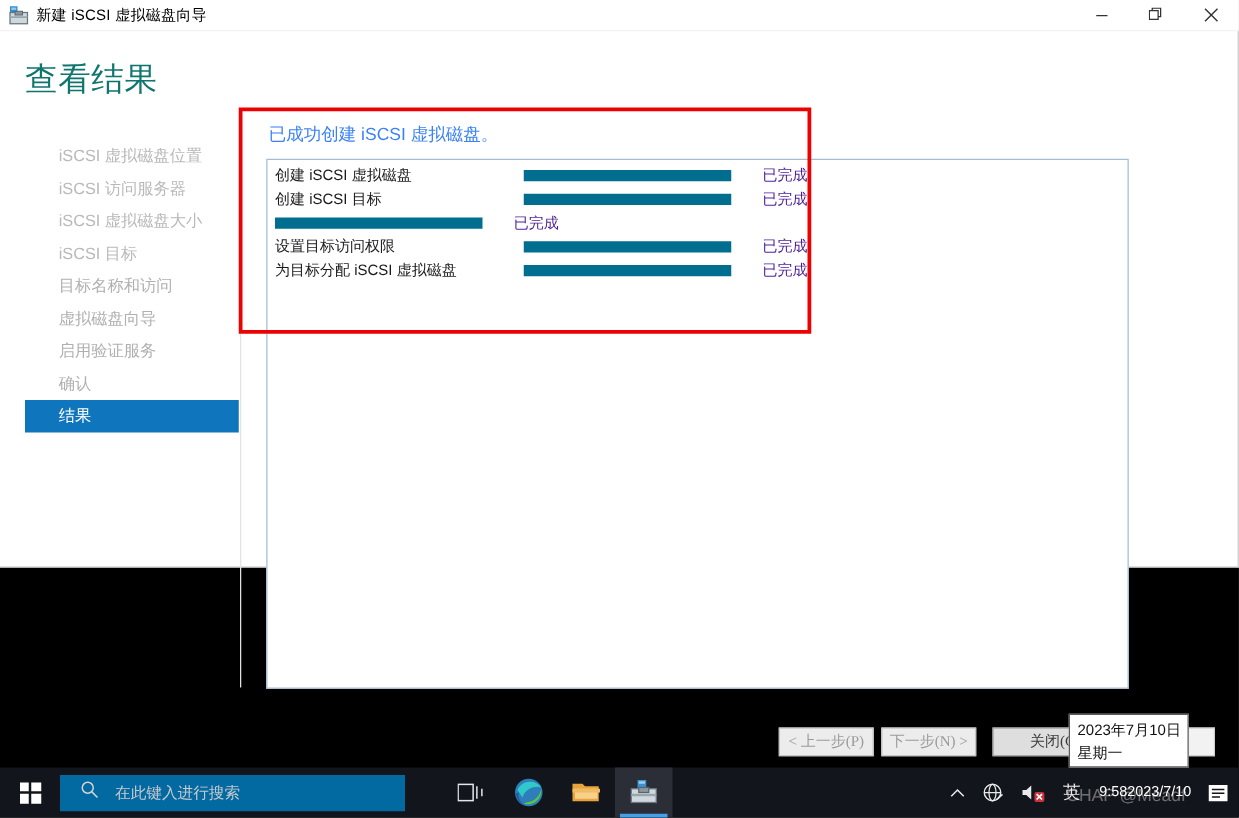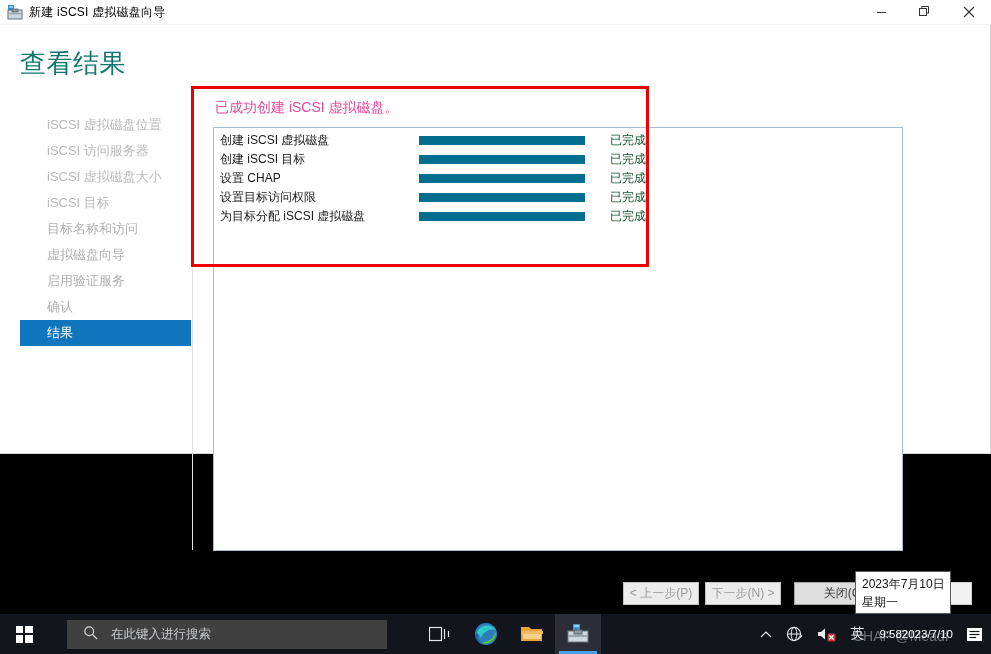--- a/index.html
+++ b/index.html
@@ -69,21 +69,21 @@
     width: 171px;
   }
   #sidebar-divider {
     position: absolute; left: 192px; top: 112px;
     width: 1px; height: 438px; background: #e2e2e2;
   }
 
   
   #result-msg {
     position: absolute; left: 215px; top: 99px;
-    font-size: 14px; color: #ec4899;
+    font-size: 14px; color: #3b82f6;
   }
 
   
   #task-list {
     position: absolute; left: 213px; top: 127px;
     width: 690px; height: 424px;
     background: #ffffff;
     border: 1px solid #a6bcd0;
   }
   #task-header {
@@ -106,21 +106,21 @@
   .task-row .c-task {
     width: 183px; font-size: 12px; color: #1a1a1a;
     padding-left: 6px; white-space: nowrap;
   }
   .task-row .c-prog { width: 175px; padding-left: 6px; }
   .pbar-track {
     width: 166px; height: 9px; background: #ffffff;
   }
   .pbar-fill { height: 9px; background: #026e8f; }
   .task-row .c-stat {
-    width: 110px; font-size: 12px; color: #14532d;
+    width: 110px; font-size: 12px; color: #4c1d95;
     padding-left: 6px; white-space: nowrap;
   }
   #rows-wrap { padding-top: 3px; }
 
   
   #red-box {
     position: absolute; left: 191px; top: 86px;
     width: 458px; height: 181px;
     border: 3px solid #ee0000;
     pointer-events: none;
@@ -131,21 +131,21 @@
     position: absolute; left: 0; top: 578px; width: 991px; height: 36px;
   }
   .wbtn {
     position: absolute; top: 4px;
     height: 23px;
     background: #e4e4e4;
     border: 1px solid #a6a6a6;
     font-size: 12px; color: #3a3a3a;
     display: flex; align-items: center; justify-content: center;
     white-space: nowrap;
-    font-family: Liberation Sans, sans-serif;
+    font-family: Liberation Serif, serif;
   }
   .wbtn.disabled { color: #9a9a9a; background: #ececec; border-color: #c4c4c4; }
   #btn-prev  { left: 623px; width: 76px; }
   #btn-next  { left: 705px; width: 76px; }
   #btn-close { left: 794px; width: 100px; background: #dedede; }
   #btn-ghost { left: 904px; width: 68px; background: #f2f2f2; border-color: #d0d0d0; }
 
   
   #tooltip {
     position: absolute; left: 855px; top: 571px;
@@ -163,22 +163,22 @@
     background: #13151c;
     display: flex; align-items: center;
   }
   #start-btn {
     width: 48px; height: 40px;
     display: flex; align-items: center; justify-content: center;
   }
   #win-logo { width: 17px; height: 17px; position: relative; }
   #win-logo span { position: absolute; width: 7.5px; height: 7.5px; background: #ffffff; }
   #search-box {
-    width: 320px; height: 29px; margin-left: 19px;
-    background: #404040;
+    width: 276px; height: 29px; margin-left: 0;
+    background: #0369a1;
     display: flex; align-items: center;
   }
   #search-box .si { margin: 0 13px 0 16px; }
   #search-ph { font-size: 12.5px; color: #c8cace; }
   .tb-icon {
     width: 46px; height: 40px;
     display: flex; align-items: center; justify-content: center;
     position: relative;
   }
   .tb-icon.active { background: #2b2e36; }
@@ -278,21 +278,20 @@
       <div class="task-row">
         <div class="c-task">创建 iSCSI 目标</div>
         <div class="c-prog">
           <div class="pbar-track">
               <div class="pbar-fill" style="width: 100%;"></div>
             </div>
         </div>
         <div class="c-stat">已完成</div>
       </div>
       <div class="task-row">
-        <div class="c-task">设置 CHAP</div>
         <div class="c-prog">
           <div class="pbar-track">
               <div class="pbar-fill" style="width: 100%;"></div>
             </div>
         </div>
         <div class="c-stat">已完成</div>
       </div>
       <div class="task-row">
         <div class="c-task">设置目标访问权限</div>
         <div class="c-prog">

